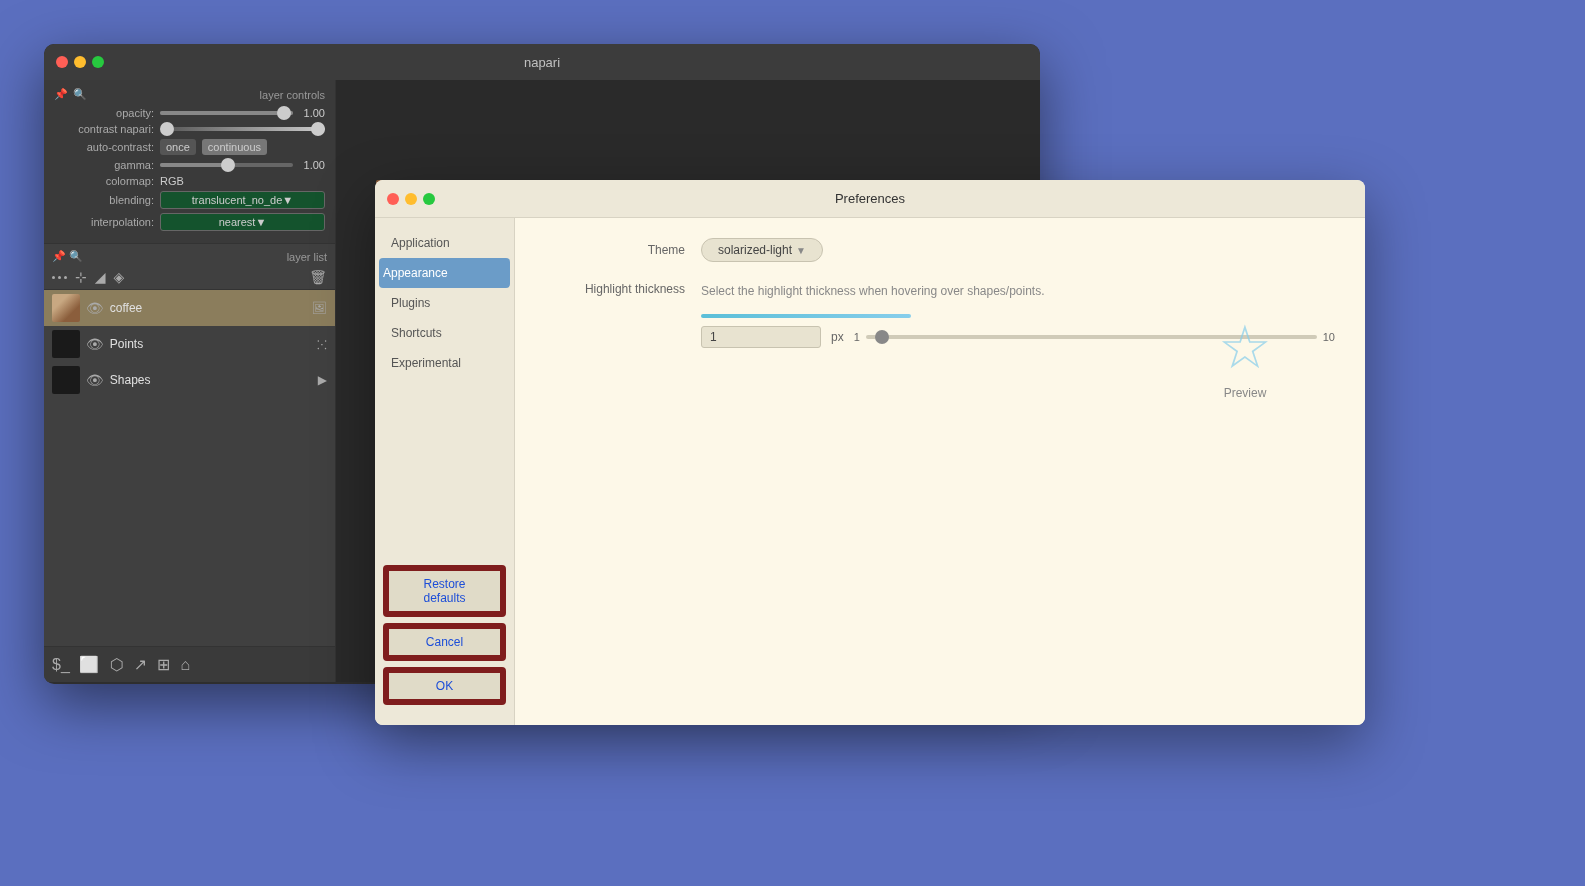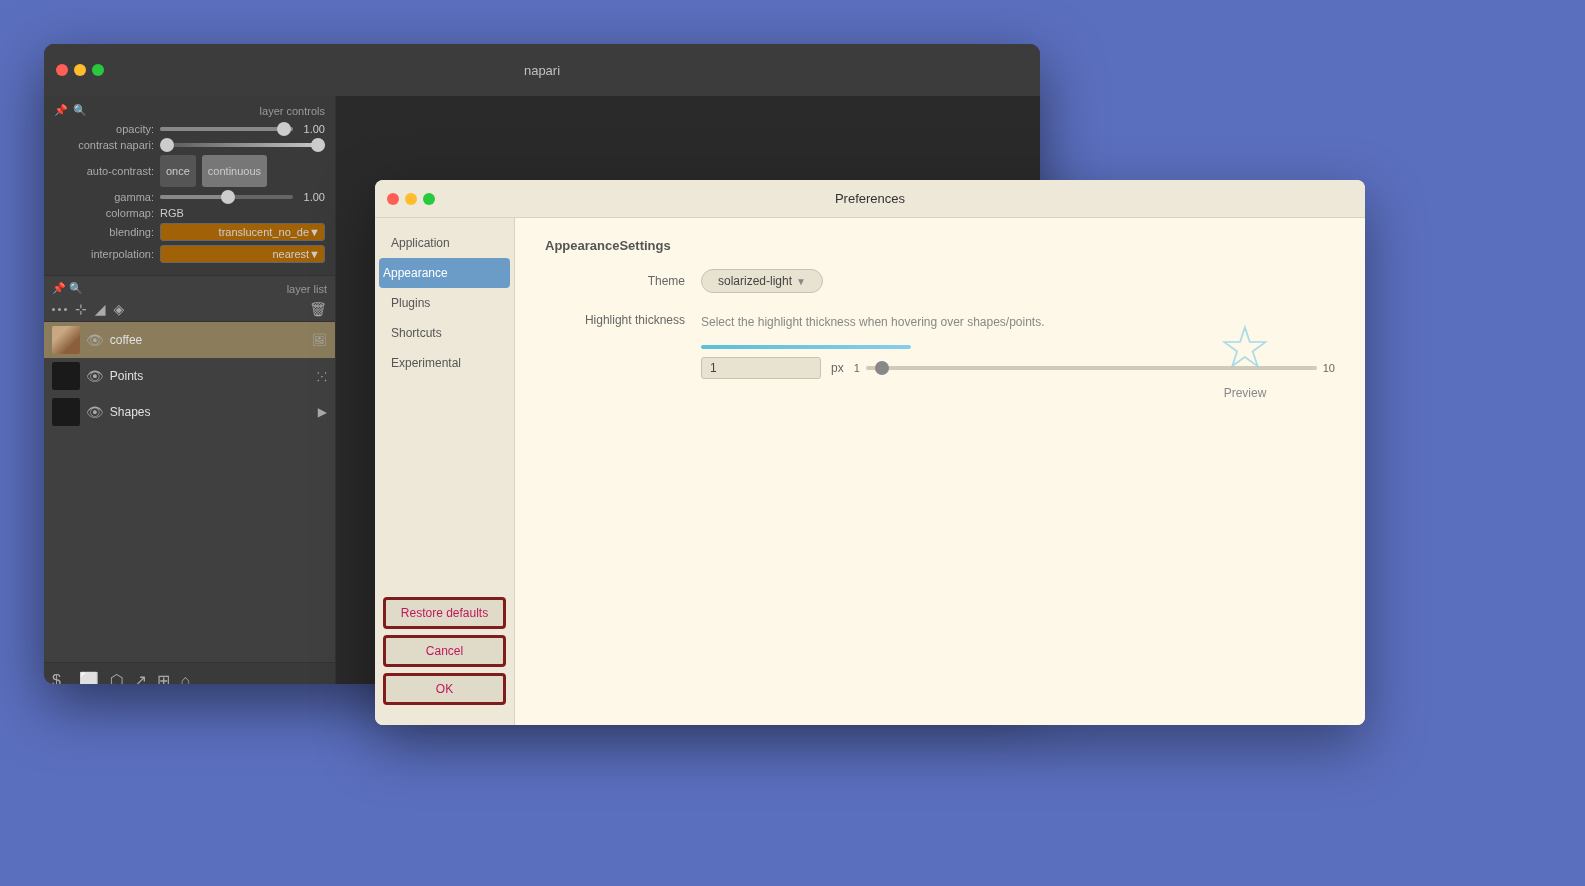--- a/index.html
+++ b/index.html
@@ -20,21 +20,21 @@
       top: 44px;
       width: 996px;
       height: 640px;
       background: #2e2e2e;
       border-radius: 10px;
       box-shadow: 0 20px 60px rgba(0,0,0,0.5);
       overflow: hidden;
     }
 
     .napari-titlebar {
-      height: 52px;
+      height: 36px;
       background: #3c3c3c;
       display: flex;
       align-items: center;
       justify-content: center;
       position: relative;
       border-radius: 10px 10px 0 0;
     }
 
     .titlebar-buttons {
       position: absolute;
@@ -155,47 +155,47 @@
       height: 4px;
       background: linear-gradient(to right, #555, #ccc);
       border-radius: 2px;
       position: relative;
     }
 
     .btn-small {
       background: #555;
       color: #ccc;
       border: none;
-      padding: 10px 6px;
+      padding: 2px 6px;
       font-size: 11px;
       border-radius: 3px;
       cursor: pointer;
     }
 
     .btn-small.active {
       background: #777;
     }
 
     .colormap-value {
       color: #ccc;
       font-size: 11px;
       flex: 1;
     }
 
     .dropdown-control {
-      background: #a16207;
+      background: #14532d;
       color: #ccc;
       border: 1px solid #666;
       padding: 2px 4px;
       font-size: 11px;
       border-radius: 3px;
       flex: 1;
       display: flex;
       align-items: center;
-      justify-content: flex-end;
+      justify-content: center;
     }
 
     
     .layer-list-section {
       flex: 1;
       display: flex;
       flex-direction: column;
       overflow: hidden;
     }
 
@@ -396,24 +396,24 @@
 
     .prefs-sidebar-buttons {
       padding: 10px 8px;
       display: flex;
       flex-direction: column;
       gap: 6px;
     }
 
     .prefs-btn {
       background: #e0dbc8;
-      border: 3px solid #7f1d1d;
+      border: 6px solid #7f1d1d;
       padding: 6px 12px;
       font-size: 12px;
-      color: #be185d;
+      color: #1d4ed8;
       cursor: pointer;
       border-radius: 4px;
       text-align: center;
     }
 
     
     .prefs-main {
       flex: 1;
       padding: 20px 30px;
       background: #fdf8e8;
@@ -794,21 +794,20 @@
 
       <div class="prefs-sidebar-buttons">
         <button class="prefs-btn">Restore defaults</button>
         <button class="prefs-btn">Cancel</button>
         <button class="prefs-btn">OK</button>
       </div>
     </div>
 
     <div class="prefs-main">
       <div class="prefs-main-inner">
-        <div class="prefs-section-title">AppearanceSettings</div>
 
         <div class="prefs-row">
           <span class="prefs-row-label">Theme</span>
           <div class="theme-dropdown">
             <span>solarized-light</span>
             <span class="theme-arrow">▼</span>
           </div>
         </div>
 
         <div class="highlight-row-wrapper">

